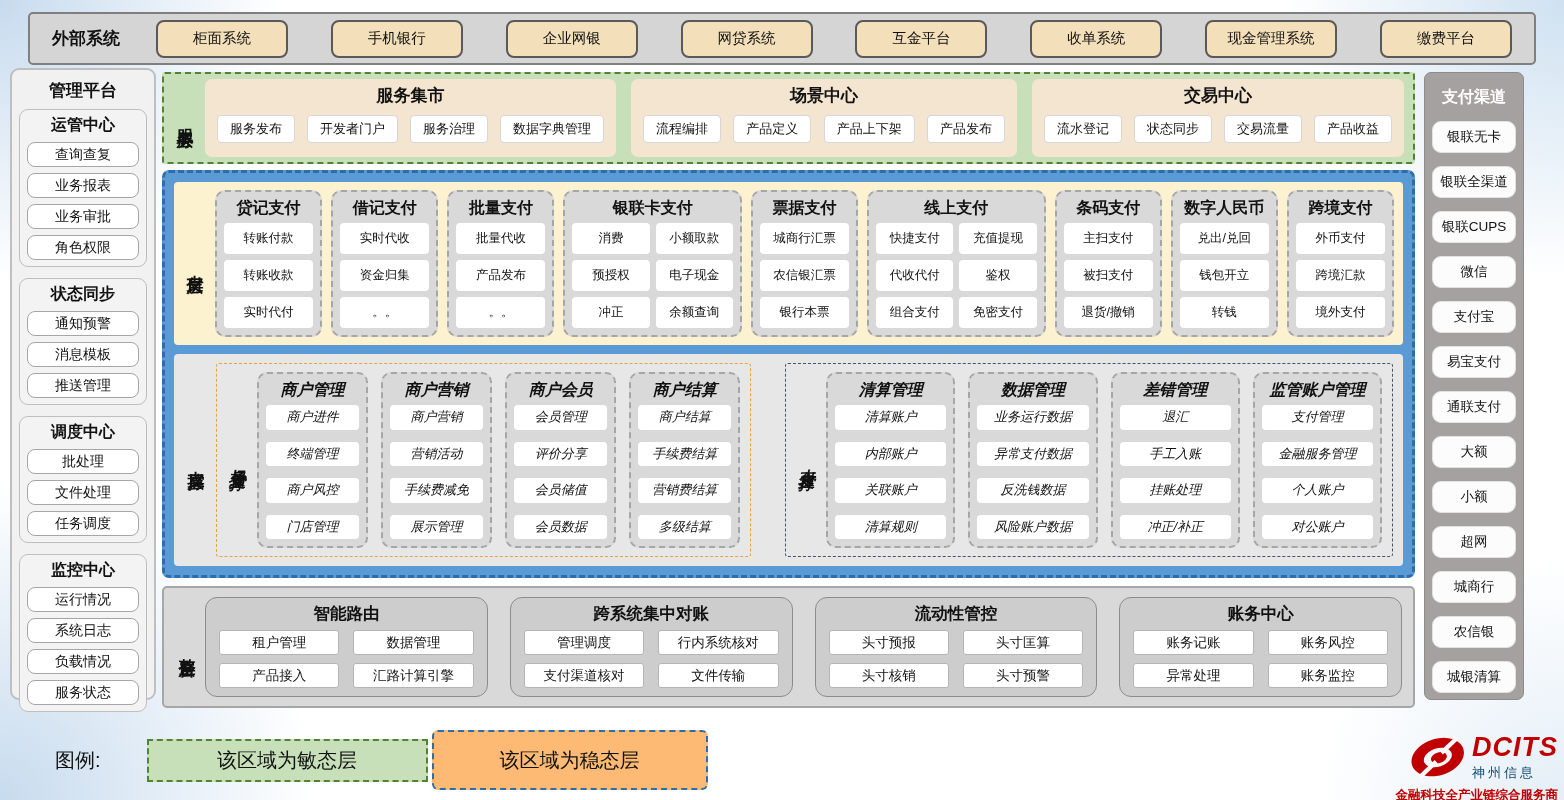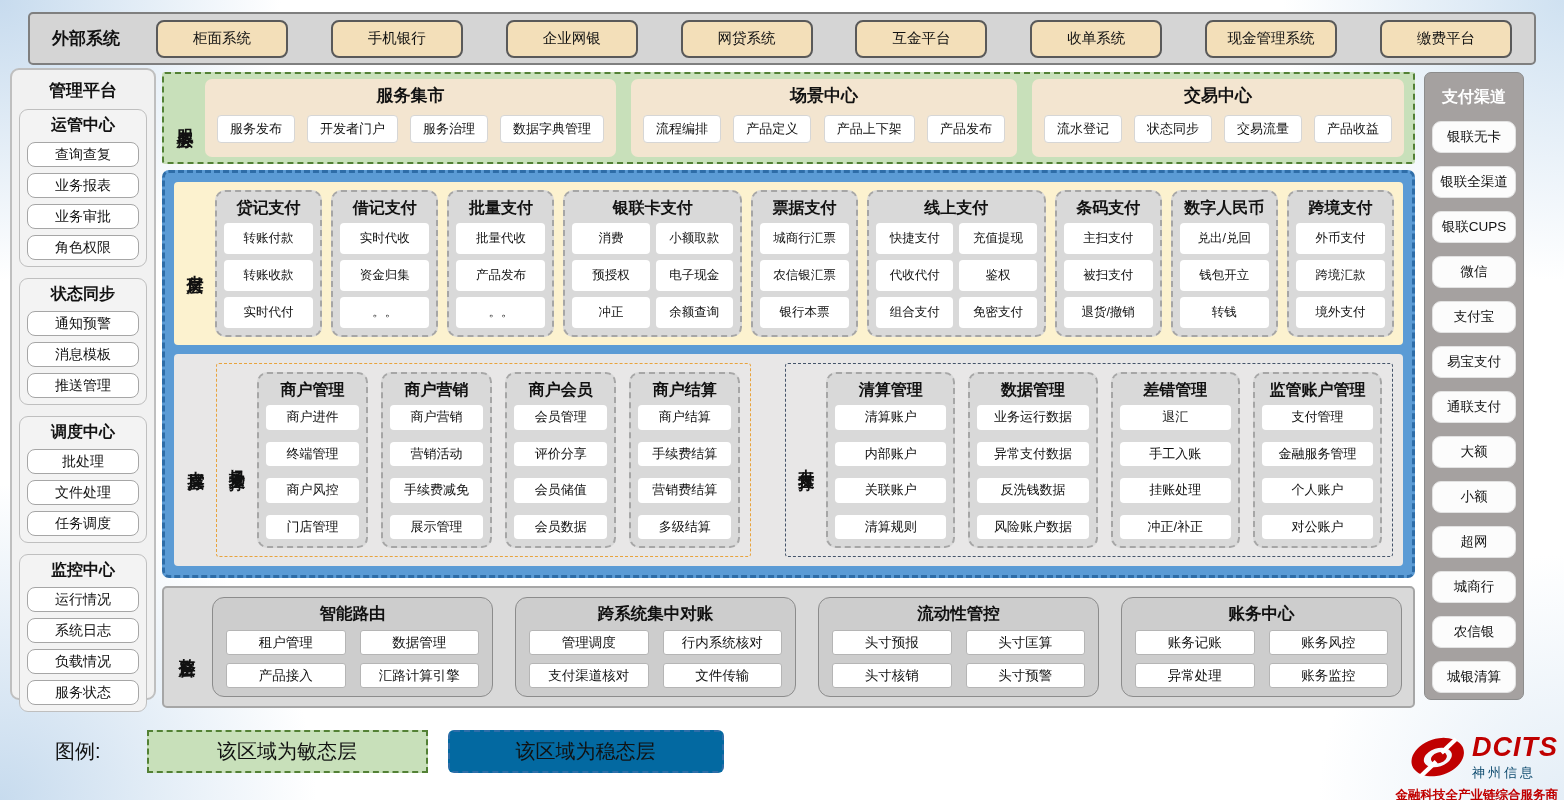--- a/index.html
+++ b/index.html
@@ -54,55 +54,55 @@
   .pcol-title{text-align:center;font-weight:bold;font-size:16px;white-space:nowrap;margin:2px 0 4px;}
   .pcol-items{flex:1;display:flex;flex-direction:column;gap:6px;}
   .pcol-items .pchip{flex:1;}
   .pcol-items.two{display:grid;grid-template-columns:1fr 1fr;gap:6px;grid-auto-rows:1fr;}
   .pchip{background:#fff;border-radius:4px;font-size:12.5px;display:flex;align-items:center;
     justify-content:center;white-space:nowrap;padding:2px 3px;min-width:0;}
   
   .support{margin-top:9px;background:#e8e7e7;border-radius:4px;padding:9px 10px;display:flex;gap:8px;
     height:212px;box-sizing:border-box;}
   .sup-sections{flex:1;display:flex;gap:34px;}
-  .section{border-radius:3px;padding:8px 10px;display:flex;gap:6px;box-sizing:border-box;}
+  .section{border-radius:3px;padding:8px 10px;display:flex;gap:6px;box-sizing:border-box;font-style:italic;}
   .section.orange{border:1.5px dashed #e8a33d;flex:0.92 1 0;}
   .section.dark{border:1.5px dashed #44546a;flex:1.05 1 0;}
   .sec-label{writing-mode:vertical-lr;text-orientation:upright;font-weight:bold;font-size:16px;
     align-self:center;letter-spacing:2px;line-height:1;margin:0 6px 0 2px;}
   .sec-groups{flex:1;display:flex;gap:13px;}
   .gcol{flex:1 1 0;}
   .gcol-items{flex:1;display:flex;flex-direction:column;gap:12px;}
   .gcol-items .pchip{flex:1;font-size:13px;}
   
   .integration{margin-top:8px;background:#d9d9d9;border:2px solid #a6a6a6;border-radius:5px;
-    padding:9px 11px;display:flex;gap:13px;height:122px;box-sizing:border-box;}
+    padding:9px 11px;display:flex;gap:6px;height:122px;box-sizing:border-box;}
   .int-panels{flex:1;display:flex;gap:22px;}
   .int-panel{background:#cdcdcd;border:1.5px solid #8c8c8c;border-radius:12px;padding:2px 13px 8px;
     display:flex;flex-direction:column;flex:1 1 0;}
   .int-title{text-align:center;font-weight:bold;font-size:16.5px;margin:3px 0 5px;white-space:nowrap;}
   .int-grid{flex:1;display:grid;grid-template-columns:1fr 1fr;gap:8px 14px;grid-auto-rows:1fr;}
   .int-chip{background:#fff;border:1px solid #b5b5b5;border-radius:3px;font-size:13.5px;display:flex;
     align-items:center;justify-content:center;white-space:nowrap;min-width:0;}
   
   .right-sidebar{position:absolute;left:1424px;top:72px;width:100px;height:628px;background:#a5a1a0;
     border:1.5px solid #8c8c8c;border-radius:7px;box-sizing:border-box;display:flex;
     flex-direction:column;align-items:center;padding:8px 0;}
   .channels-title{color:#fff;font-weight:bold;font-size:16px;margin:6px 0 0;}
   .chan-btn{width:82px;height:30px;background:#fcfcfc;border:1px solid #e2e2e2;border-radius:9px;
     display:flex;align-items:center;justify-content:center;font-size:13.5px;margin-top:13px;
     white-space:nowrap;}
   
   .legend-row{position:absolute;left:55px;top:730px;display:flex;align-items:center;font-size:20px;}
   .legend-label{margin-right:46px;}
   .legend-agile{width:281px;height:43px;background:#c8e0ba;border:2px dashed #538135;
     display:flex;align-items:center;justify-content:center;box-sizing:border-box;}
-  .legend-stable{width:276px;height:43px;background:#0369a1;border:2.5px dashed #2e6da8;
+  .legend-stable{width:276px;height:60px;background:#fdba74;border:2.5px dashed #2e6da8;
     border-radius:6px;display:flex;align-items:center;justify-content:center;box-sizing:border-box;
-    margin-left:20px;}
+    margin-left:4px;}
   
   .logo{position:absolute;right:6px;top:733px;width:180px;display:flex;flex-direction:column;
     align-items:flex-end;}
   .logo-row{display:flex;align-items:center;gap:3px;}
   .logo-swirl{width:62px;height:50px;}
   .logo-brand{color:#c00000;font-weight:bold;font-style:italic;font-size:27px;line-height:1;
     letter-spacing:1px;}
   .logo-name{color:#0c4a6e;font-size:13px;letter-spacing:3px;margin-top:3px;white-space:nowrap;}
   .logo-tagline{color:#c00000;font-weight:bold;font-size:12.5px;margin-top:4px;white-space:nowrap;}
 </style>

